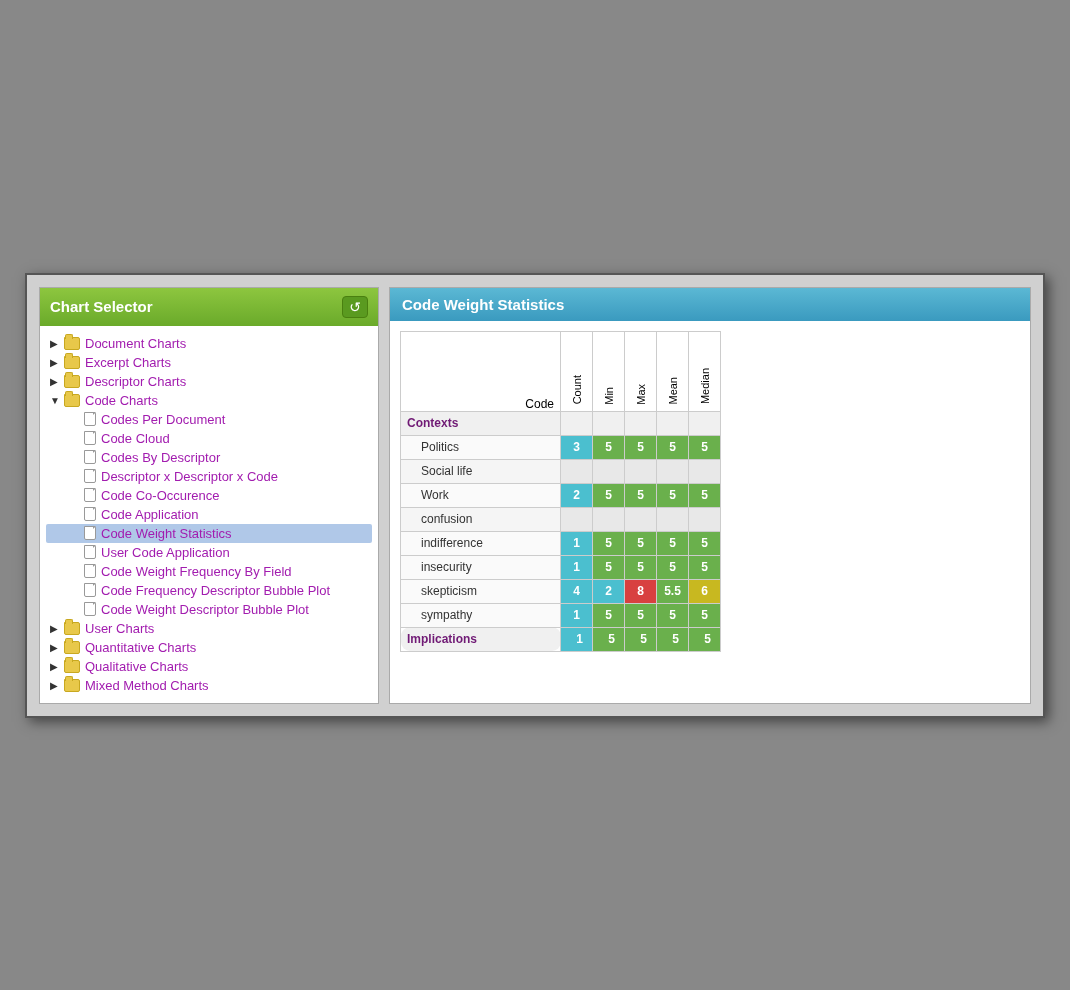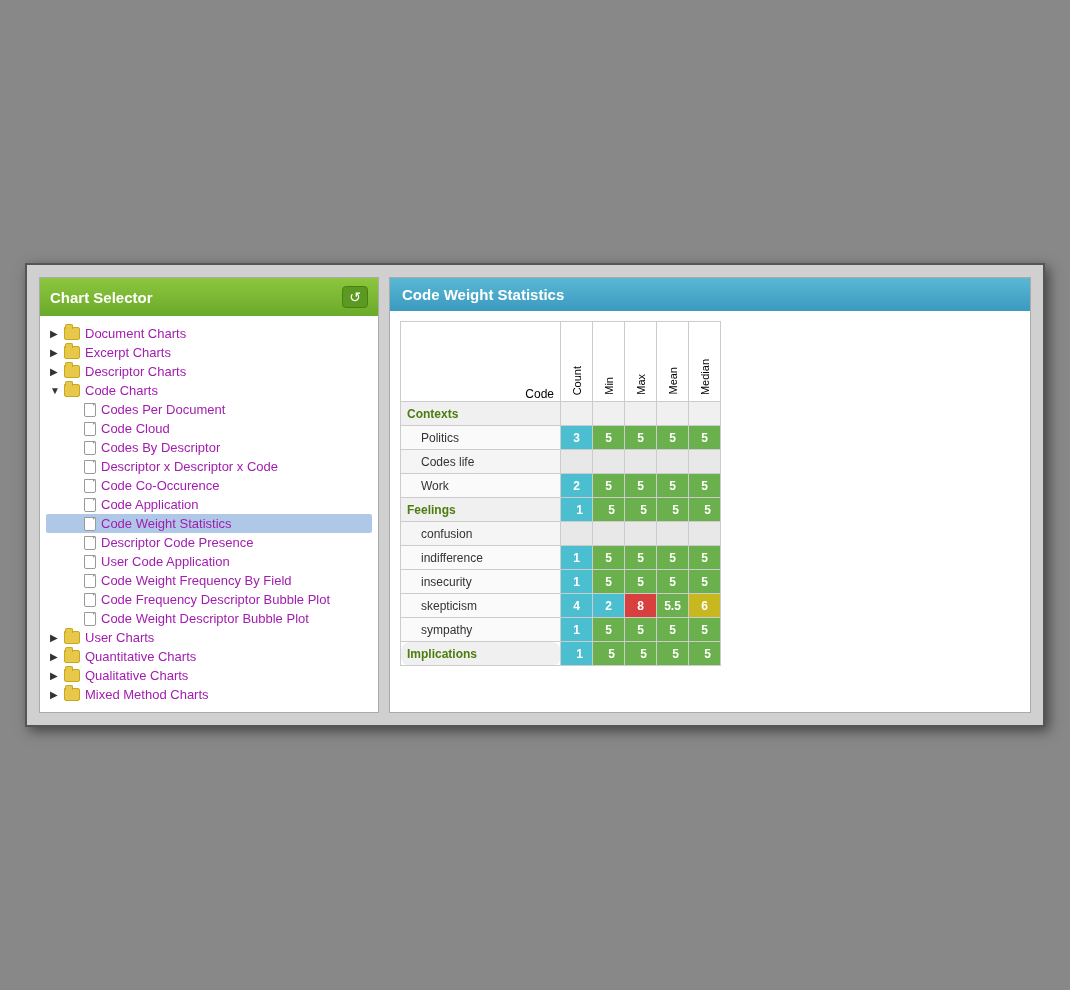--- a/index.html
+++ b/index.html
@@ -182,21 +182,21 @@
       font-size: 12px;
       min-width: 160px;
     }
     .stats-table td {
       height: 24px;
     }
     .stats-table .group-row td {
       background: #f0f0f0;
       font-weight: bold;
       padding-left: 6px;
-      color: #4d7c0f;
+      color: #701a75;
     }
     .stats-table .data-row td.code-name {
       padding-left: 20px;
       color: #333;
       background: #fafafa;
     }
     .stats-table .data-row td.code-name.empty-data {
       background: #f5f5f5;
     }
     .stats-table td.val {
@@ -271,25 +271,20 @@
         </div>
         <div class="tree-item indented-1">
           <span class="tree-arrow"></span>
           <span class="doc-icon"></span>
           <span class="tree-label">Code Application</span>
         </div>
         <div class="tree-item indented-1 selected">
           <span class="tree-arrow"></span>
           <span class="doc-icon"></span>
           <span class="tree-label">Code Weight Statistics</span>
-        </div>
-        <div class="tree-item indented-1">
-          <span class="tree-arrow"></span>
-          <span class="doc-icon"></span>
-          <span class="tree-label">Descriptor Code Presence</span>
         </div>
         <div class="tree-item indented-1">
           <span class="tree-arrow"></span>
           <span class="doc-icon"></span>
           <span class="tree-label">User Code Application</span>
         </div>
         <div class="tree-item indented-1">
           <span class="tree-arrow"></span>
           <span class="doc-icon"></span>
           <span class="tree-label">Code Weight Frequency By Field</span>
@@ -356,38 +351,30 @@
             </tr>
             <tr class="data-row">
               <td class="code-name">Politics</td>
               <td class="val cyan">3</td>
               <td class="val green">5</td>
               <td class="val green">5</td>
               <td class="val green">5</td>
               <td class="val green">5</td>
             </tr>
             <tr class="data-row">
-              <td class="code-name empty-data">Codes life</td>
+              <td class="code-name empty-data">Social life</td>
               <td class="empty-val"></td>
               <td class="empty-val"></td>
               <td class="empty-val"></td>
               <td class="empty-val"></td>
               <td class="empty-val"></td>
             </tr>
             <tr class="data-row">
               <td class="code-name">Work</td>
               <td class="val cyan">2</td>
-              <td class="val green">5</td>
-              <td class="val green">5</td>
-              <td class="val green">5</td>
-              <td class="val green">5</td>
-            </tr>
-            <tr class="group-row">
-              <td style="padding-left: 6px; font-weight: bold; background: rgb(240, 240, 240);">Feelings</td>
-              <td class="val cyan">1</td>
               <td class="val green">5</td>
               <td class="val green">5</td>
               <td class="val green">5</td>
               <td class="val green">5</td>
             </tr>
             <tr class="data-row">
               <td class="code-name empty-data">confusion</td>
               <td class="empty-val"></td>
               <td class="empty-val"></td>
               <td class="empty-val"></td>

